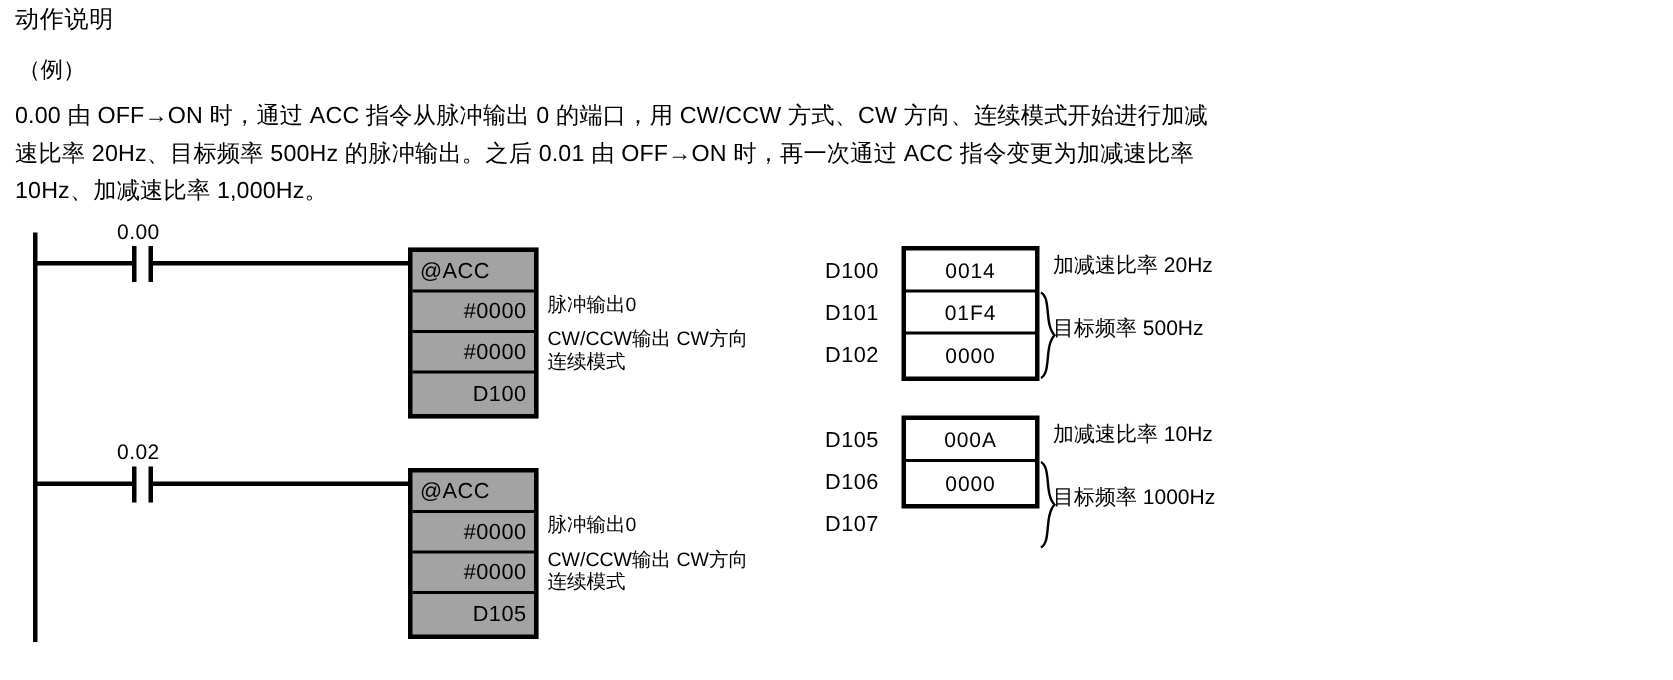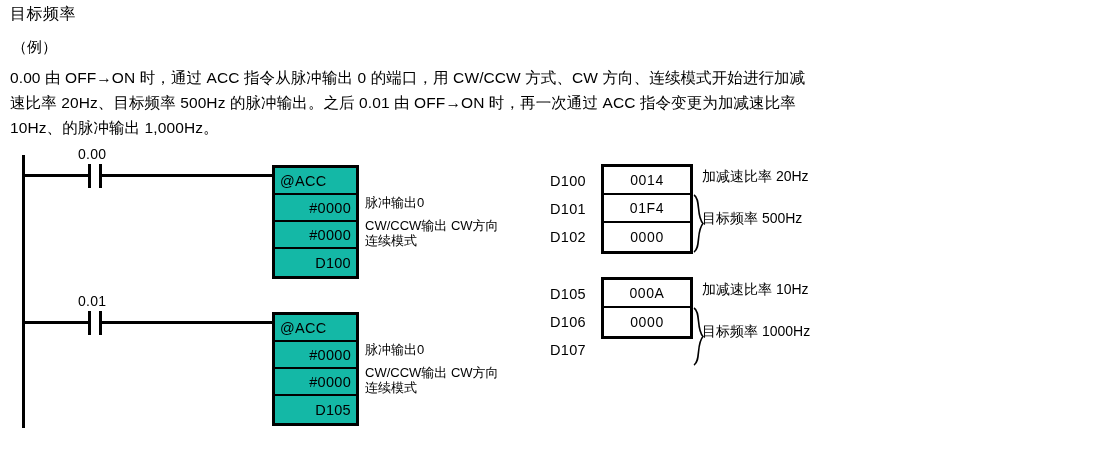--- a/index.html
+++ b/index.html
@@ -87,21 +87,21 @@
     white-space: nowrap;
     letter-spacing: 0.3px;
   }
 
   
   .instr-box {
     position: absolute;
     width: 87px;
     border: 3px solid #000;
     box-sizing: border-box;
-    background: #14b8a6;
+    background: #a3a3a3;
   }
   .instr-row {
     height: 27px;
     box-sizing: border-box;
     border-bottom: 2px solid #000;
     display: flex;
     align-items: center;
     font-size: 14.5px;
     letter-spacing: 0.3px;
     padding: 0 5px;
@@ -162,27 +162,27 @@
   .brace {
     position: absolute;
     left: 143px;
     width: 11px;
   }
   .brace svg { display: block; }
 </style>
 </head>
 <body>
 
-<div class="doc-title">目标频率</div>
+<div class="doc-title">动作说明</div>
 <div class="doc-example">（例）</div>
 
 <div class="desc">
   <span class="desc-line">0.00 由 OFF→ON 时，通过 ACC 指令从脉冲输出 0 的端口，用 CW/CCW 方式、CW 方向、连续模式开始进行加减</span>
   <span class="desc-line">速比率 20Hz、目标频率 500Hz 的脉冲输出。之后 0.01 由 OFF→ON 时，再一次通过 ACC 指令变更为加减速比率</span>
-  <span class="desc-line">10Hz、的脉冲输出 1,000Hz。</span>
+  <span class="desc-line">10Hz、加减速比率 1,000Hz。</span>
 </div>
 
 <div class="ladder">
 
   <div class="rail"></div>
 
   <div>
     <div class="rung-wire" style="left:22px; top:29px; width:68px;"></div>
     <div class="contact" style="left:88px; top:19px;">
       <div class="bar left"></div>
@@ -205,21 +205,21 @@
       <span class="nl">连续模式</span>
     </div>
   </div>
 
   <div>
     <div class="rung-wire" style="left:22px; top:176px; width:68px;"></div>
     <div class="contact" style="left:88px; top:166px;">
       <div class="bar left"></div>
       <div class="bar right"></div>
     </div>
-    <div class="contact-label" style="left:78px; top:148px;">0.01</div>
+    <div class="contact-label" style="left:78px; top:148px;">0.02</div>
     <div class="rung-wire" style="left:101px; top:176px; width:172px;"></div>
 
     <div class="instr-box" style="left:272px; top:167px;">
       <div class="instr-row op">@ACC</div>
       <div class="instr-row val">#0000</div>
       <div class="instr-row val">#0000</div>
       <div class="instr-row val">D105</div>
     </div>
 
     <div class="instr-note" style="left:365px; top:197px;">

